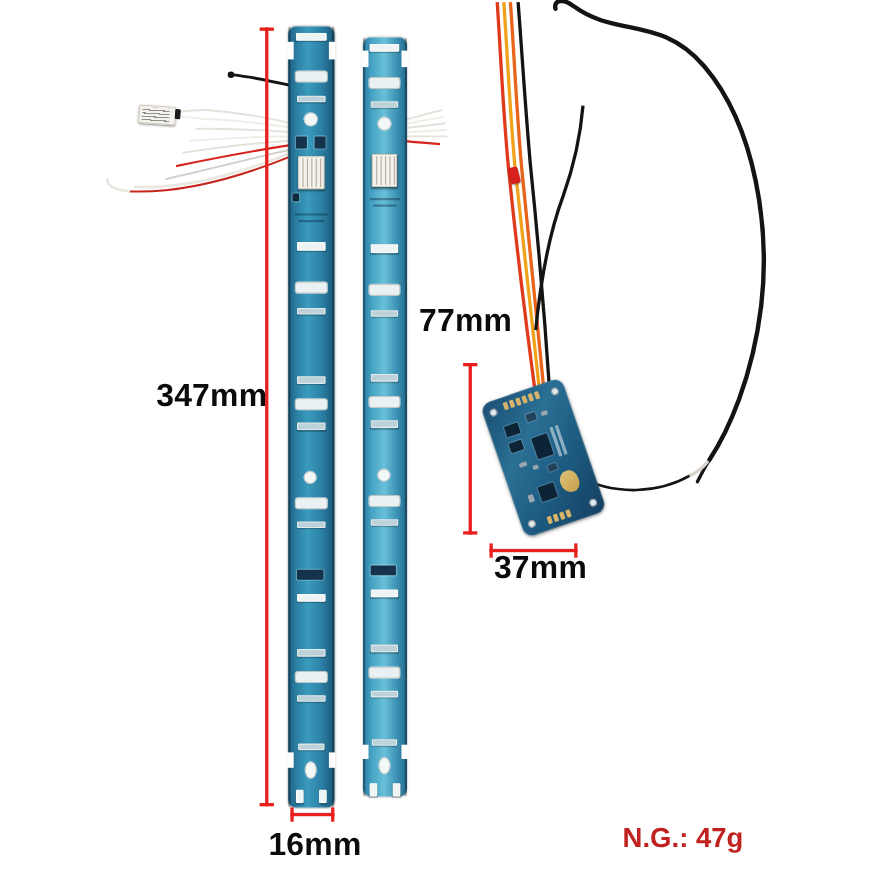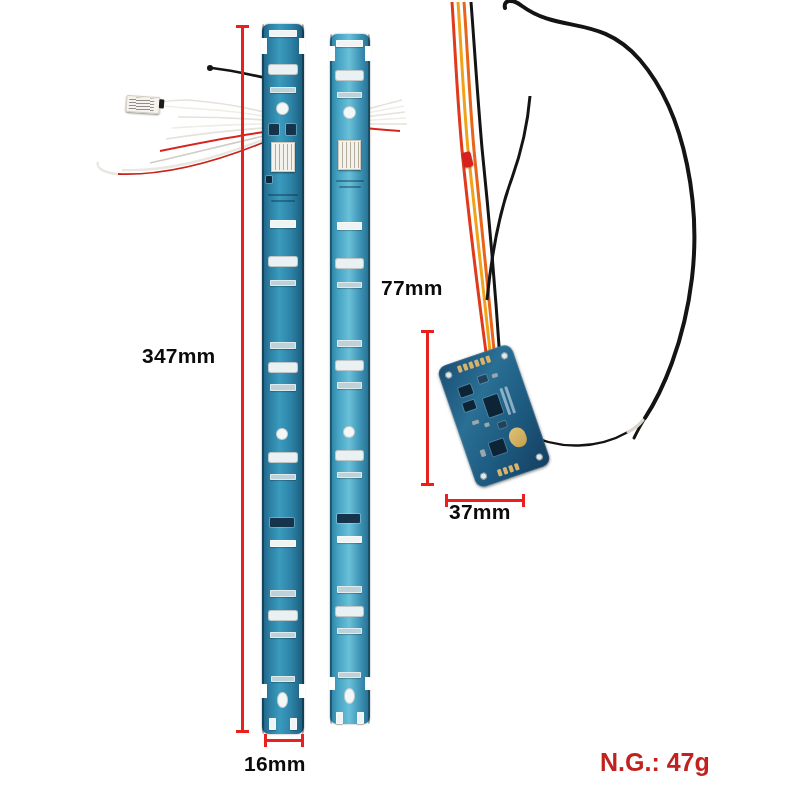--- a/index.html
+++ b/index.html
@@ -64,21 +64,21 @@
   .mglue{position:absolute;width:17px;height:20px;border-radius:50% 50% 45% 55%;
          background:linear-gradient(150deg,#e8c97a,#cfa348);opacity:.95;}
   .msilk{position:absolute;background:rgba(226,238,244,.55);border-radius:1px;}
 
   
   .dim{position:absolute;background:#e8201e;}
   .dim-v{width:3px;}
   .dim-h{height:3px;}
   .cap-h{position:absolute;width:3px;height:13px;background:#e8201e;}
   .cap-v{position:absolute;height:3px;width:13px;background:#e8201e;}
-  .dim-label{position:absolute;color:#0b0b0b;font-size:21px;font-weight:700;
+  .dim-label{position:absolute;color:#0b0b0b;font-size:29px;font-weight:700;
              letter-spacing:.2px;white-space:nowrap;}
   .weight{position:absolute;color:#c0221f;font-size:25px;font-weight:600;white-space:nowrap;}
 
   
   .conn{position:absolute;background:#f5f3ed;border-radius:2px;
         box-shadow:0 1px 2px rgba(0,0,0,.45),inset 0 0 0 1px #d2ccbe;}
   .conn .tip{position:absolute;right:-4px;top:2px;width:5px;height:9px;background:#1b1b1b;border-radius:1px;}
   .conn .txt{position:absolute;left:3px;top:2px;right:6px;bottom:2px;
              background:repeating-linear-gradient(transparent 0 2px,rgba(60,60,60,.55) 2px 3px);}
   .jst{position:absolute;width:9px;height:15px;background:#d8201c;border-radius:2px;
@@ -299,15 +299,15 @@
     <div class="dim-label" style="left:381px;top:276px;">77mm</div>
   </div>
 
   <div>
     <div class="dim dim-h" style="left:445px;top:499px;width:80px;"></div>
     <div class="cap-h" style="left:445px;top:494px;"></div>
     <div class="cap-h" style="left:522px;top:494px;"></div>
     <div class="dim-label" style="left:449px;top:500px;">37mm</div>
   </div>
 
-  <div class="weight" style="left:600px;top:748px;">N.G.: 47g</div>
+  <div class="weight" style="left:566px;top:748px;">N.G.: 47g</div>
 
 </div>
 
 </body></html>

